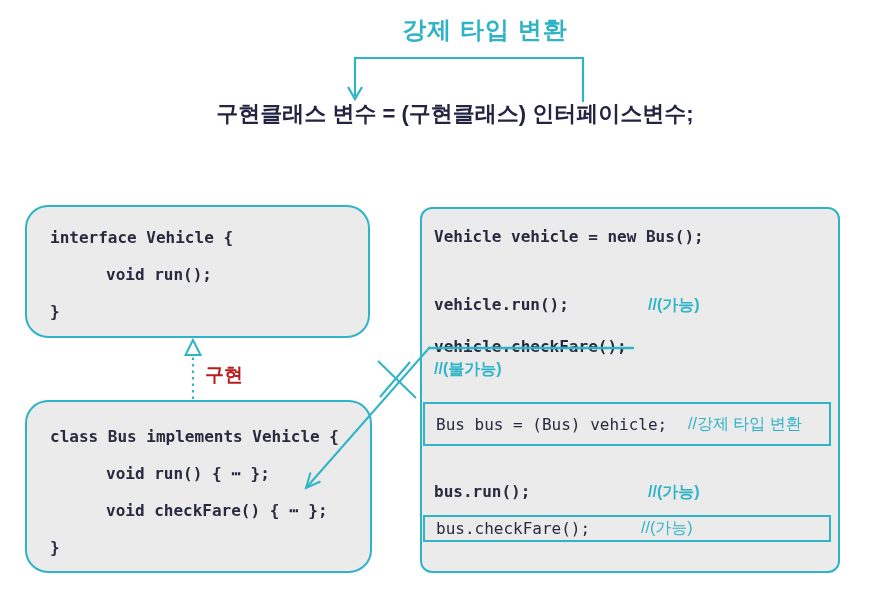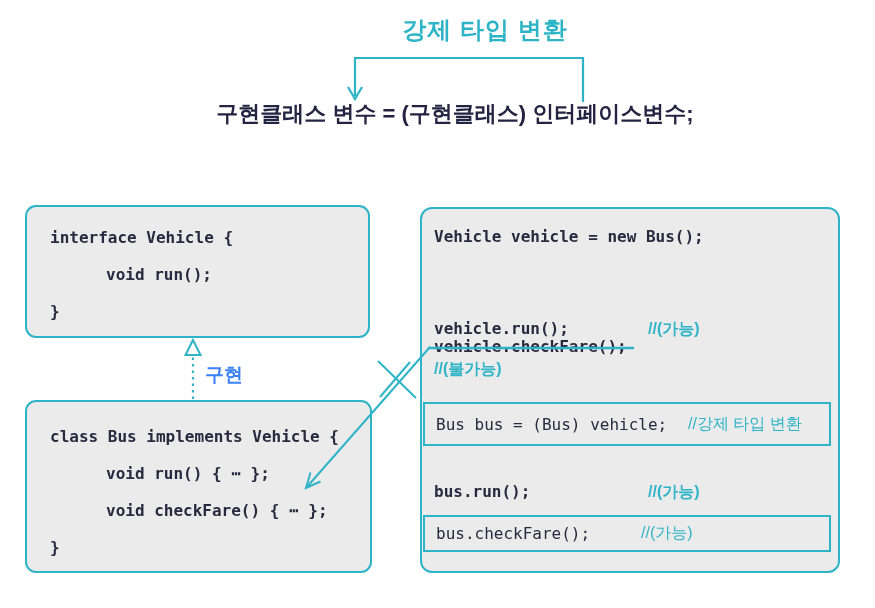--- a/index.html
+++ b/index.html
@@ -14,21 +14,21 @@
     position:absolute;left:375px;top:14px;width:220px;text-align:center;
     font-size:24px;font-weight:bold;color:#2fb4c7;letter-spacing:1px;white-space:nowrap;
   }
   .formula{
     position:absolute;left:35px;top:99px;width:840px;text-align:center;
     font-size:22px;font-weight:bold;color:#232342;white-space:nowrap;letter-spacing:0px;
   }
 
   
   .codebox{
-    position:absolute;background:#ebebec;border:2px solid #2fb4c7;border-radius:11px;
+    position:absolute;background:#ebebec;border:2px solid #2fb4c7;border-radius:23px;
     color:#29293f;font-size:16px;box-sizing:border-box;
   }
   .codebox .line{display:block;line-height:37px;white-space:pre;padding-left:23px;font-weight:bold;}
   .codebox .line.indent{padding-left:79px;}
 
   .box-interface{left:25px;top:205px;width:345px;height:133px;padding-top:12px;}
   .box-bus{left:25px;top:400px;width:347px;height:173px;padding-top:16px;}
 
   .box-right{left:420px;top:207px;width:420px;height:366px;border-radius:12px;}
   .box-right .row{
@@ -36,29 +36,29 @@
   }
   .box-right .row .code{width:214px;}
   .comment{color:#2fb4c7;}
 
   .inner-box{
     position:absolute;left:1px;width:408px;border:2px solid #2fb4c7;background:transparent;
     box-sizing:border-box;display:flex;align-items:center;white-space:pre;font-weight:normal;
   }
   .inner-box.cast{top:193px;height:44px;padding-left:11px;}
   .inner-box.cast .code{width:252px;}
-  .inner-box.busfare{top:306px;height:37px;padding-left:11px;}
+  .inner-box.busfare{top:306px;height:27px;padding-left:11px;}
   .inner-box.busfare .code{width:205px;}
   .row.decl{top:17px;}
-  .row.vrun{top:85px;margin-top:24px;}
+  .row.vrun{top:85px;}
   .row.vfare{top:127px;flex-direction:column;}
   .row.brun{top:272px;}
 
   .impl-label{
-    position:absolute;left:205px;top:362px;font-size:19px;font-weight:bold;color:#3b82f6;white-space:nowrap;font-family:Liberation Mono, monospace;
+    position:absolute;left:205px;top:362px;font-size:19px;font-weight:bold;color:#b91c1c;white-space:nowrap;font-family:Liberation Mono, monospace;
   }
 
   .overlay{position:absolute;left:0;top:0;width:875px;height:608px;z-index:6;pointer-events:none;}
 </style>
 </head>
 <body>
 
 <div class="canvas">
 
   <div class="cast-label kr">강제 타입 변환</div>

